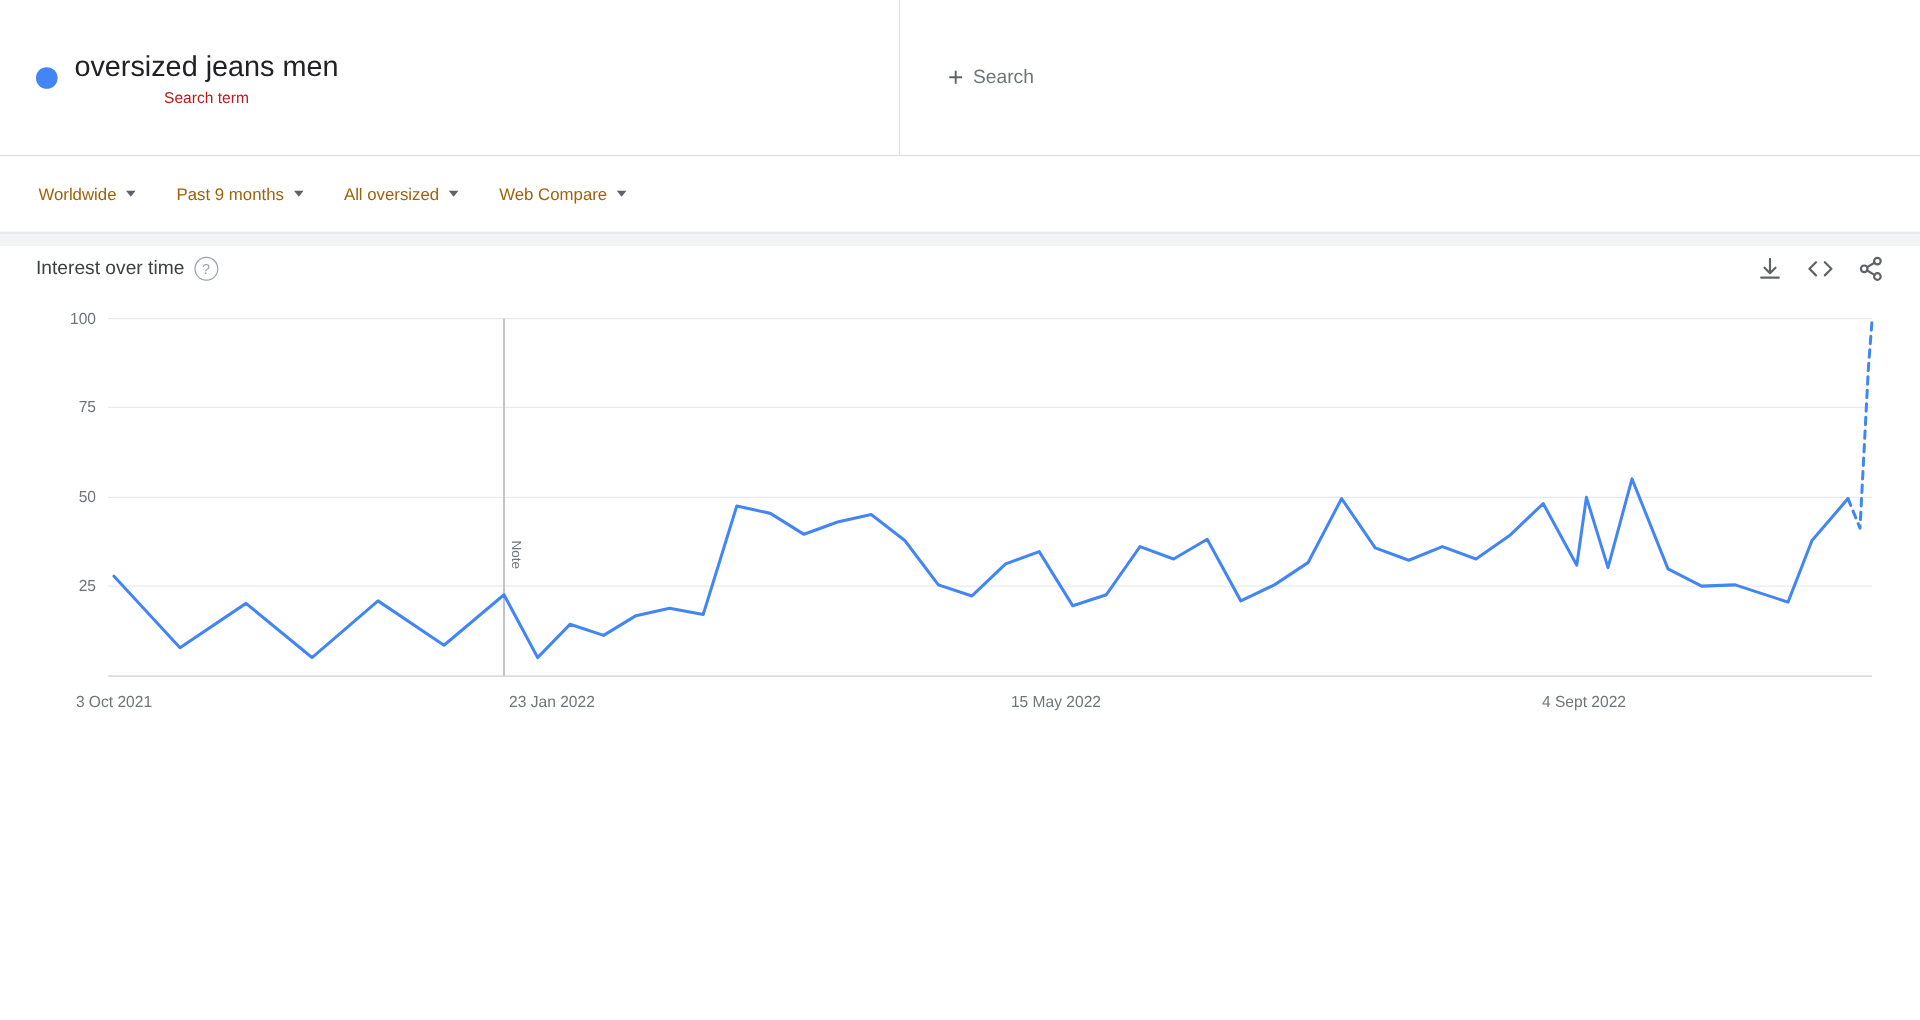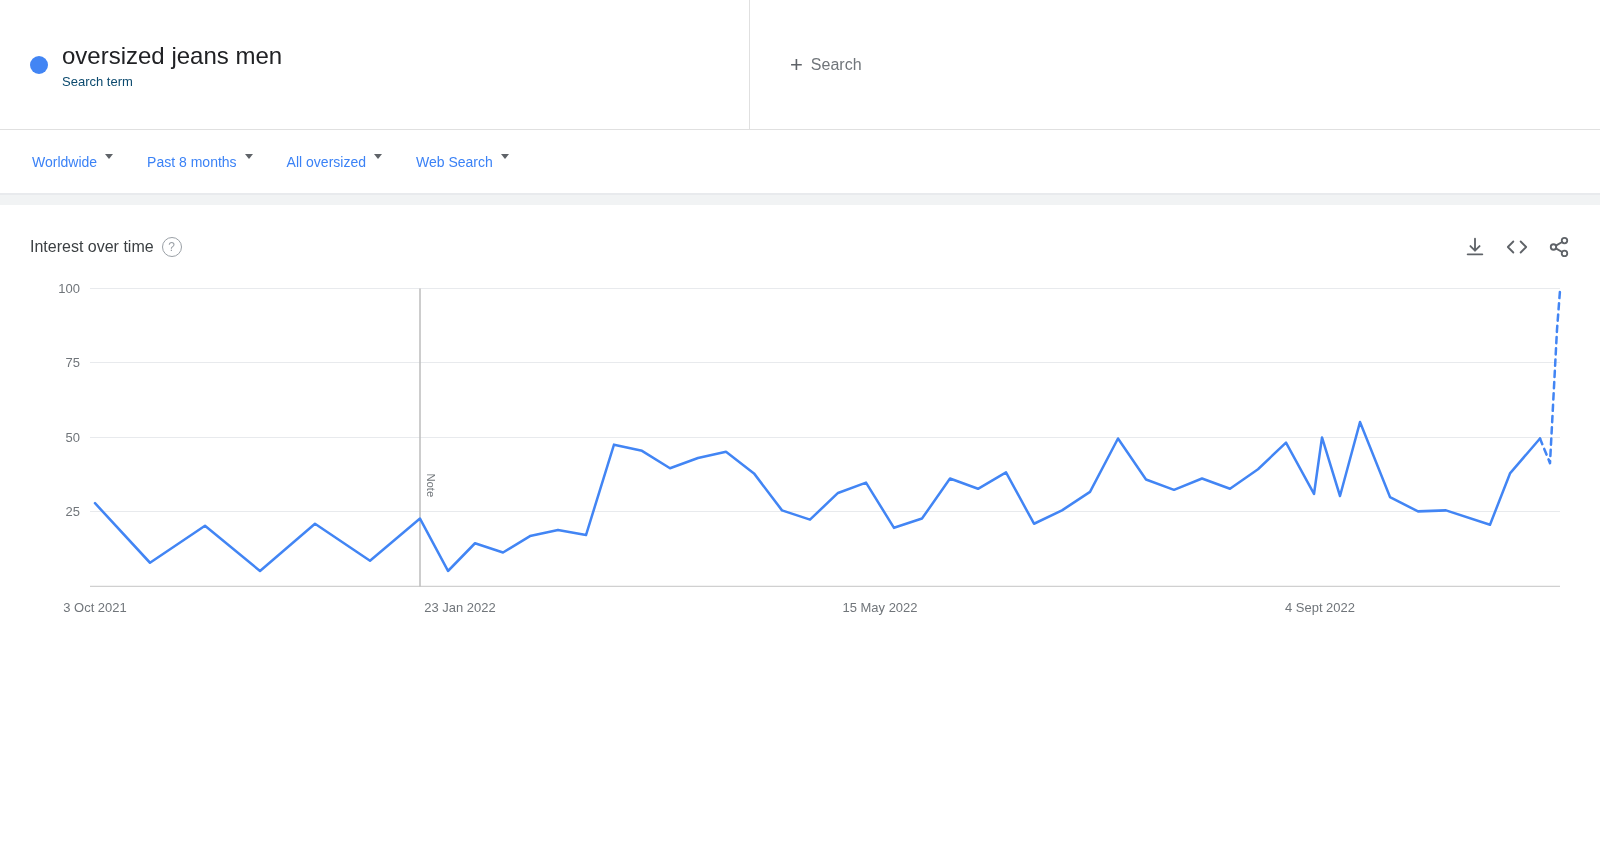--- a/index.html
+++ b/index.html
@@ -29,22 +29,23 @@
     }
     .term-info {}
     .term-title {
       font-size: 24px;
       font-weight: 400;
       color: #202124;
       line-height: 1.3;
     }
     .term-sub {
       font-size: 13px;
-      color: #0c4a6e;
+      color: #b91c1c;
       margin-top: 2px;
+      text-align: center;
     }
     .compare-section {
       display: flex;
       align-items: center;
       padding: 20px 40px;
       flex: 1;
       height: 100%;
     }
     .compare-btn {
       display: flex;
@@ -65,41 +66,42 @@
       display: flex;
       align-items: center;
       padding: 0 20px;
       height: 65px;
       border-bottom: 2px solid #e8eaed;
       gap: 10px;
       background: #fff;
     }
     .filter-btn {
       display: flex;
+      align-items: center;
       gap: 6px;
       padding: 8px 12px;
       border: none;
       background: none;
       cursor: pointer;
       font-size: 14px;
-      color: #3b82f6;
+      color: #a16207;
       border-radius: 4px;
     }
     .chevron-down {
       display: inline-block;
       width: 0;
       height: 0;
       border-left: 4px solid transparent;
       border-right: 4px solid transparent;
       border-top: 5px solid #5f6368;
       margin-left: 2px;
     }
 
     .chart-section {
-      padding: 31px 30px 10px 30px;
+      padding: 8px 30px 10px 30px;
       background: #fff;
     }
     .chart-header {
       display: flex;
       align-items: center;
       justify-content: space-between;
       margin-bottom: 10px;
     }
     .chart-title-row {
       display: flex;
@@ -170,29 +172,29 @@
     </button>
   </div>
 </div>
 
 <div class="filters-bar">
   <button class="filter-btn">
     <span>Worldwide</span>
     <span class="chevron-down"></span>
   </button>
   <button class="filter-btn">
-    <span>Past 8 months</span>
+    <span>Past 9 months</span>
     <span class="chevron-down"></span>
   </button>
   <button class="filter-btn">
     <span>All oversized</span>
     <span class="chevron-down"></span>
   </button>
   <button class="filter-btn">
-    <span>Web Search</span>
+    <span>Web Compare</span>
     <span class="chevron-down"></span>
   </button>
 </div>
 
 <div class="separator-bar"></div>
 
 <div class="chart-section">
   <div class="chart-header">
     <div class="chart-title-row">
       <span class="chart-title">Interest over time</span>

